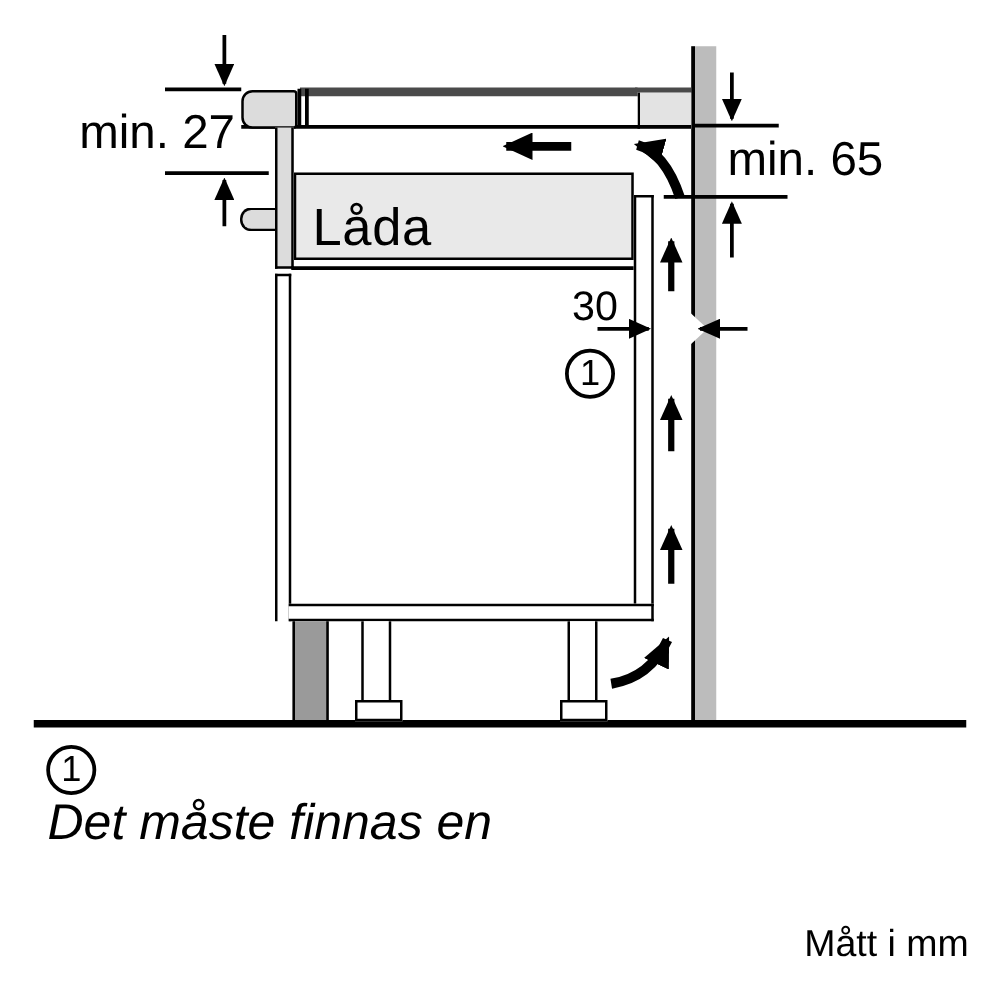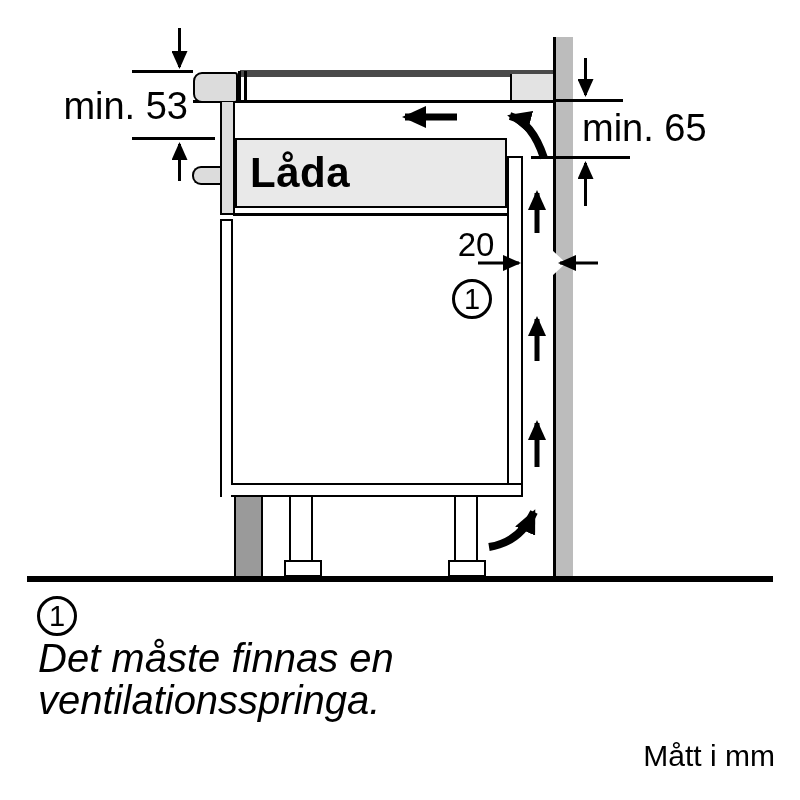--- a/index.html
+++ b/index.html
@@ -19,21 +19,21 @@
   .hob-body    { left:238px; top:77px;  width:272px; height:24px;  background:#fff; }
   .worktop-bottom-line { left:193px; top:100px; width:360px; height:3px; background:var(--line,#000); }
   .endcap-a    { left:238px; top:71px;  width:2.5px; height:30px;  background:var(--line,#000); }
   .endcap-b    { left:244px; top:71px;  width:2.5px; height:30px;  background:var(--line,#000); }
   .hob-trim    { left:193px; top:72px;  width:45px;  height:31px;  background:var(--trim,#dcdcdc); border:2.5px solid var(--line,#000); border-radius:9px 3px 3px 9px; }
 
   .handle      { left:192px; top:166px; width:31px;  height:19px;  background:var(--trim,#dcdcdc); border:2.5px solid var(--line,#000); border-right:none; border-radius:9px 0 0 9px; }
   .rail        { left:220px; top:102px; width:15px;  height:113px; background:var(--trim,#dcdcdc); border:2.5px solid var(--line,#000); border-top:none; }
 
   .drawer      { left:235px; top:138px; width:272px; height:70px;  background:var(--drawer,#e9e9e9); border:2.5px solid var(--line,#000);
-                 display:flex; align-items:center; padding-left:13px; font-size:42px; letter-spacing:0.5px;font-weight:bold; }
+                 display:flex; align-items:flex-end; padding-left:13px; font-size:42px; letter-spacing:0.5px; }
   .under-drawer-line { left:233px; top:213px; width:274px; height:2.5px; background:var(--line,#000); }
 
   .front-panel { left:220px; top:219px; width:13px;  height:278px; background:#fff; border:2.5px solid var(--line,#000); border-bottom:none; }
   .back-panel  { left:507px; top:156px; width:16px;  height:327px; background:#fff; border:2.5px solid var(--line,#000); border-bottom:none; }
   .bottom-panel{ left:231px; top:483px; width:292px; height:14px;  background:#fff; border:2.5px solid var(--line,#000); border-left:none; }
   .plinth      { left:234px; top:497px; width:29px;  height:79px;  background:var(--plinth,#9a9a9a); border:2px solid var(--line,#000); border-top:none; border-bottom:none; }
 
   .leg-front   { left:289px; top:497px; width:24px;  height:64px;  background:#fff; border-left:2.5px solid var(--line,#000); border-right:2.5px solid var(--line,#000); }
   .foot-front  { left:284px; top:560px; width:38px;  height:17px;  background:#fff; border:2.5px solid var(--line,#000); }
   .leg-rear    { left:454px; top:497px; width:24px;  height:64px;  background:#fff; border-left:2.5px solid var(--line,#000); border-right:2.5px solid var(--line,#000); }
@@ -116,26 +116,25 @@
     <line x1="598" y1="263" x2="560" y2="263" stroke="#000" stroke-width="3" marker-end="url(#ah)"></line>
 
     <line x1="537" y1="233" x2="537" y2="193" stroke="#000" stroke-width="5" marker-end="url(#ahm)"></line>
     <line x1="537" y1="361" x2="537" y2="319" stroke="#000" stroke-width="5" marker-end="url(#ahm)"></line>
     <line x1="537" y1="467" x2="537" y2="423" stroke="#000" stroke-width="5" marker-end="url(#ahm)"></line>
     <line x1="457" y1="117" x2="405" y2="117" stroke="#000" stroke-width="7" marker-end="url(#ahb)"></line>
     <path d="M 544 158 Q 532 122 510 116" fill="none" stroke="#000" stroke-width="8" marker-end="url(#ahb)"></path>
     <path d="M 489 547 Q 520 542 534 512" fill="none" stroke="#000" stroke-width="8" marker-end="url(#ahb)"></path>
   </svg>
 
-  <div class="lbl lbl-min65">min. 53</div>
+  <div class="lbl lbl-min65">min. 27</div>
   <div class="lbl lbl-min45">min. 65</div>
-  <div class="lbl lbl-20">20</div>
+  <div class="lbl lbl-20">30</div>
 
   <div class="callout callout-diagram">1</div>
 
   <div class="callout callout-footnote">1</div>
   <div class="footnote-text">
     <div>Det måste finnas en</div>
-    <div>ventilationsspringa.</div>
   </div>
 
   <div class="units">Mått i mm</div>
 </div>
 
 </body></html>

